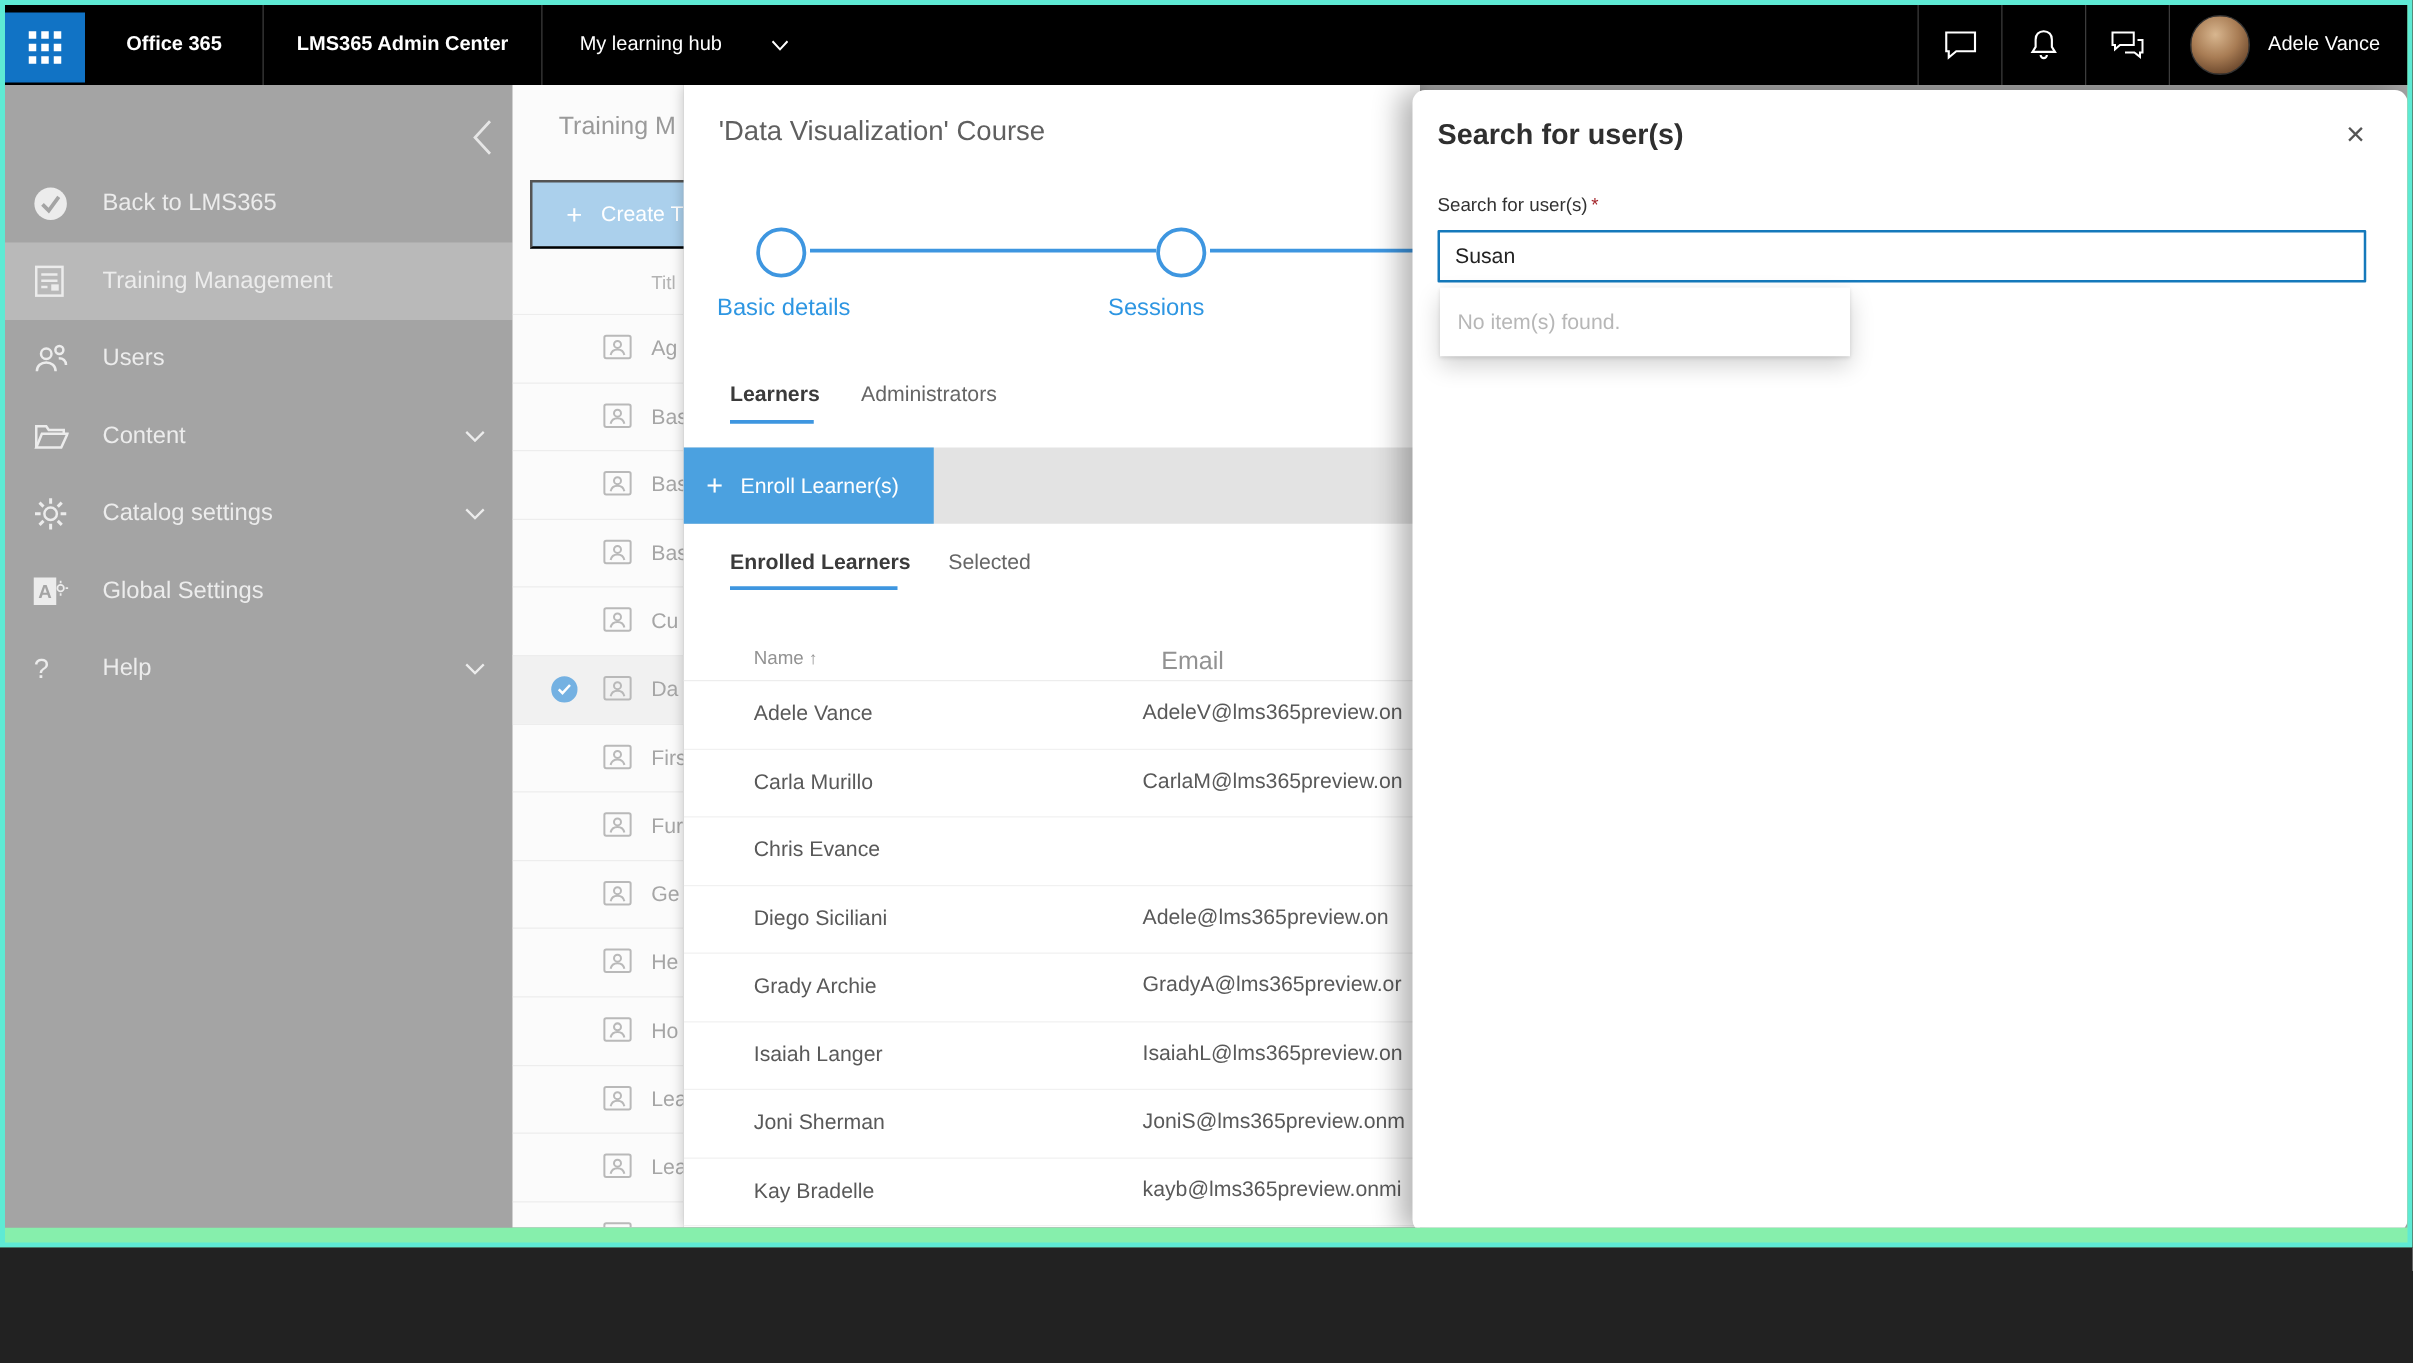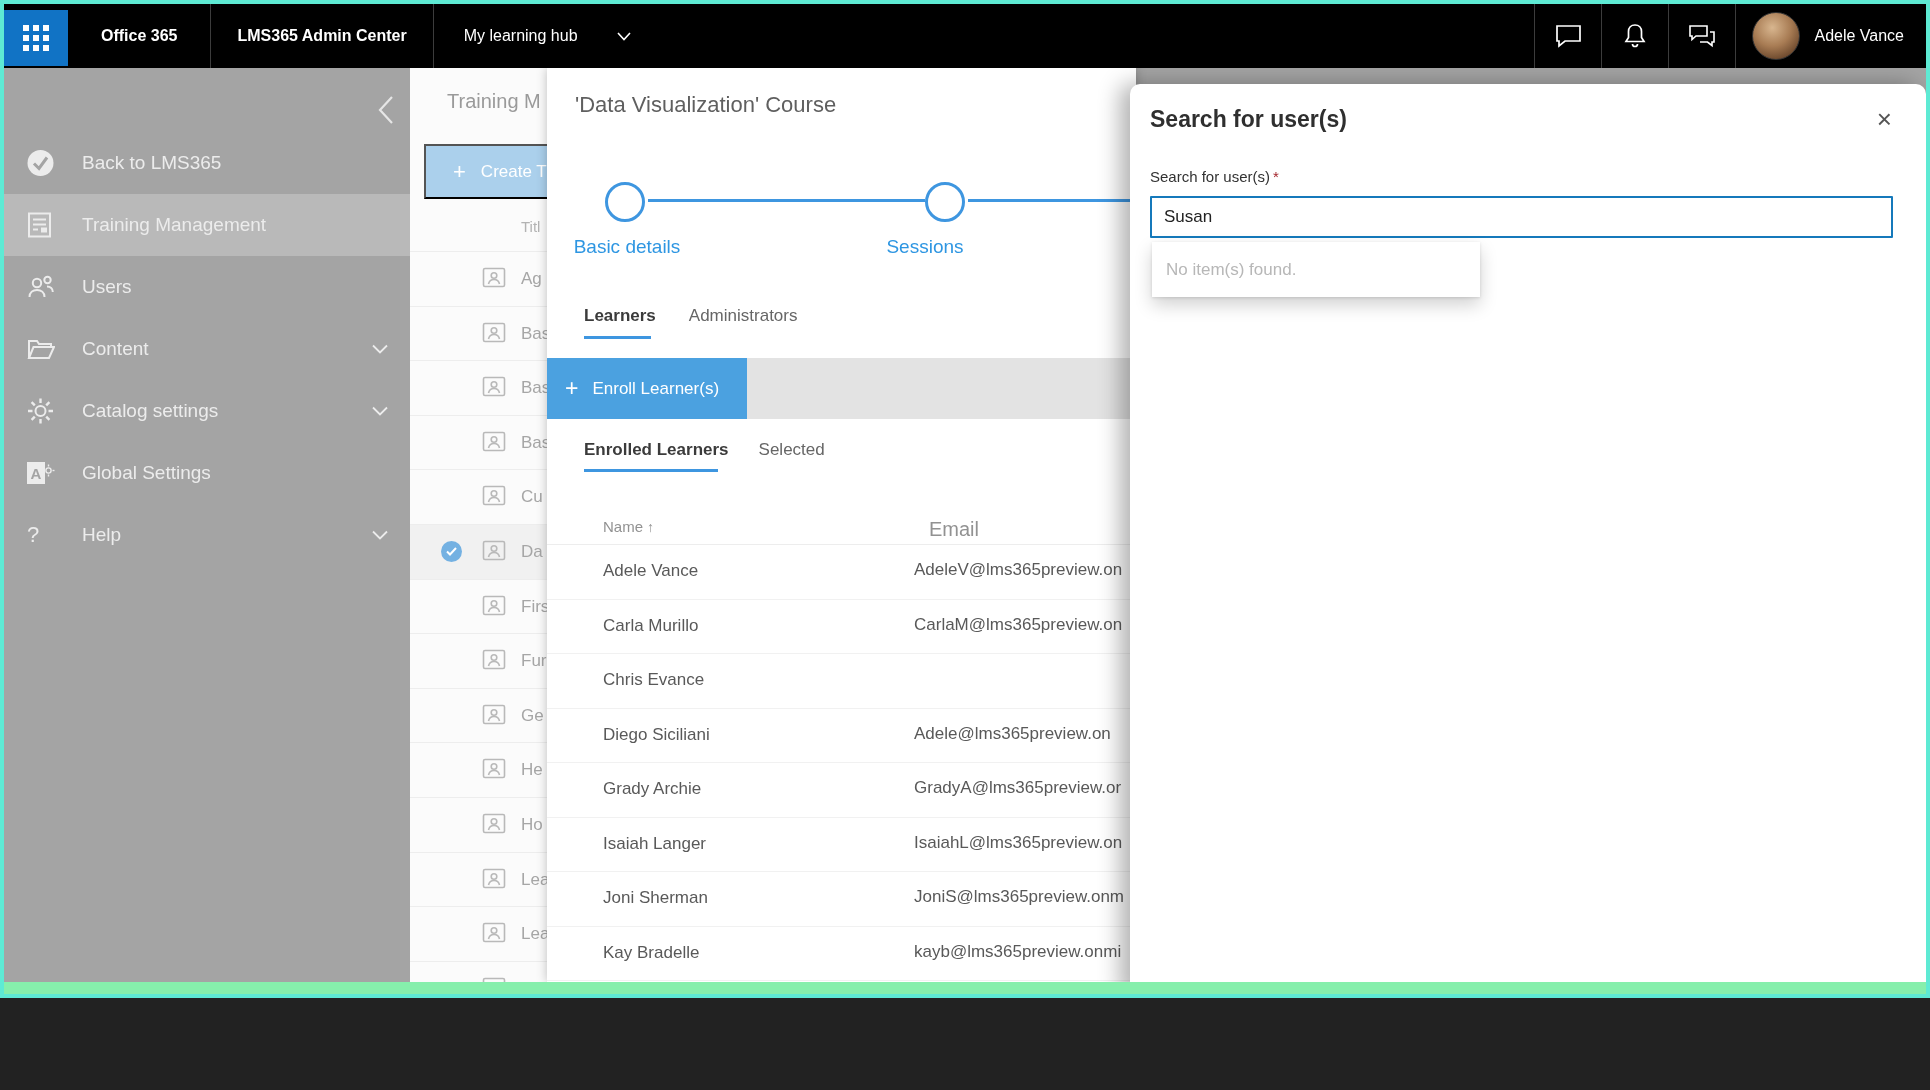--- a/index.html
+++ b/index.html
@@ -90,21 +90,21 @@
   .cp-footer{position:absolute;left:0;top:939px;right:0;bottom:0;background:#fff;}
   .btn-save{position:absolute;left:25px;top:19px;width:140px;height:39px;background:#f3f3f3;border:none;color:#b5b5b5;
             font-size:17px;display:flex;align-items:center;cursor:default;font-family:inherit;padding:0;}
   .btn-save .save-label{flex:1;text-align:center;}
   .btn-save .save-div{width:1px;height:24px;background:#ddd;}
   .btn-save .save-chev{width:40px;display:flex;justify-content:center;}
   .btn-cancel{position:absolute;left:177px;top:19px;width:104px;height:39px;background:#fff;border:1px solid #979797;
               color:#333;font-size:17px;cursor:pointer;font-family:inherit;}
 
   
-  .search{position:absolute;left:1126px;top:16px;right:0;height:100%;background:#fff;z-index:5;box-shadow:-10px 0 22px rgba(0,0,0,.3);border-radius:10px;}
+  .search{position:absolute;left:1126px;top:4px;right:0;height:100%;background:#fff;z-index:5;box-shadow:-10px 0 22px rgba(0,0,0,.3);border-radius:10px;}
   .sp-title{position:absolute;left:20px;top:22px;font-size:23px;color:#2f2f2f;}
   .sp-close{position:absolute;right:34px;top:22px;font-size:26px;color:#555;cursor:pointer;line-height:1;}
   .sp-label{position:absolute;left:20px;top:84px;font-size:15px;color:#323232;}
   .sp-required{color:#a4262c;margin-left:3px;}
   .sp-input{position:absolute;left:20px;top:112px;width:743px;height:42px;border:2px solid #1579bb;border-radius:1px;
             font-size:17px;color:#222;padding:0 12px;box-sizing:border-box;font-family:inherit;outline:none;}
   .sp-dropdown{position:absolute;left:22px;top:158px;width:328px;height:55px;background:#fff;
                box-shadow:0 8px 18px rgba(0,0,0,.18),0 1px 3px rgba(0,0,0,.12);display:flex;align-items:center;}
   .sp-noitems{font-size:17px;color:#b7b7b7;padding-left:14px;}
   .btn-enroll{position:absolute;left:20px;top:958px;width:102px;height:40px;background:#0f70c2;border:none;color:#fff;

